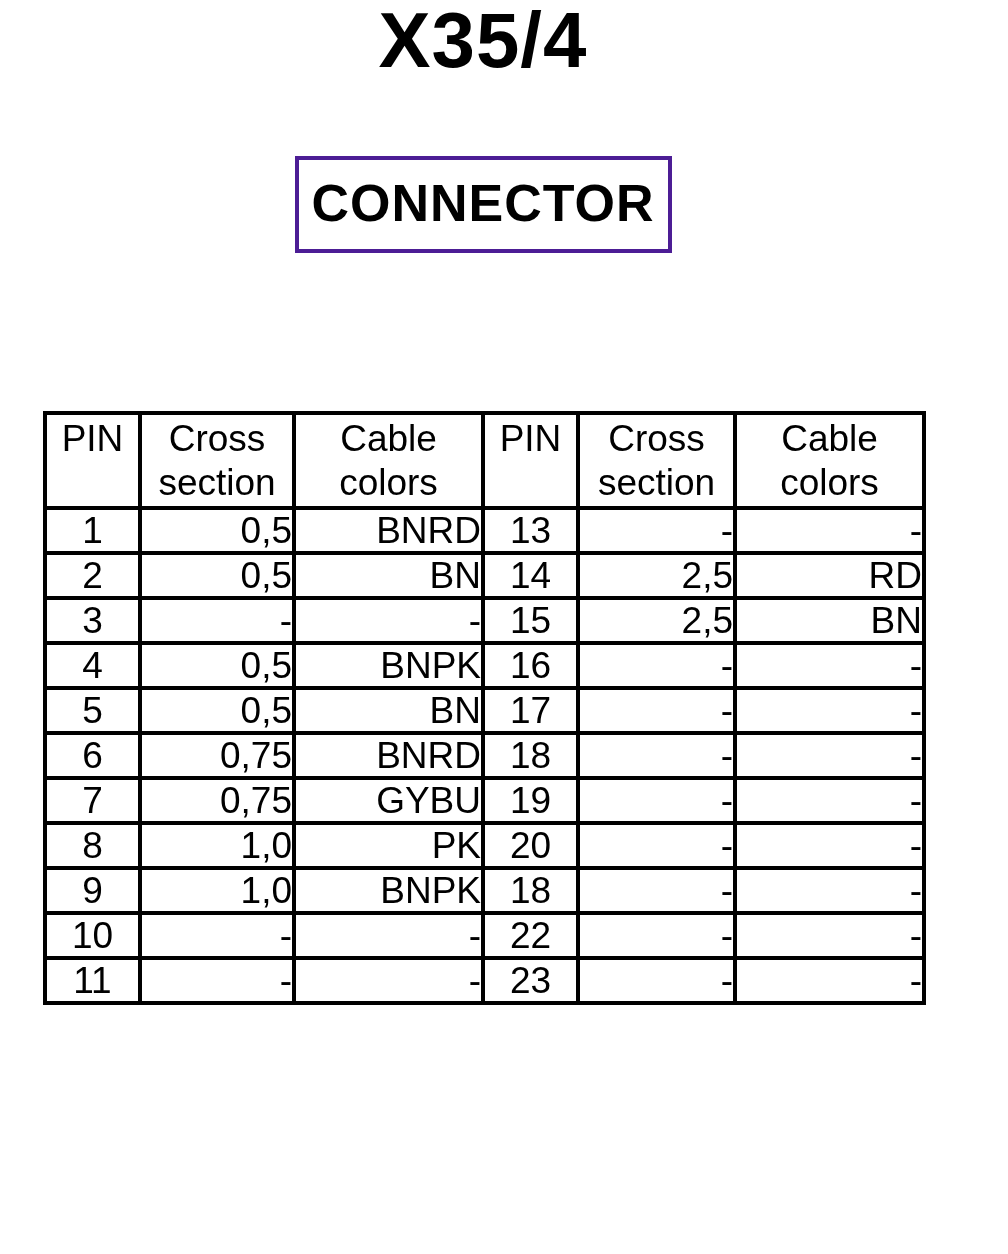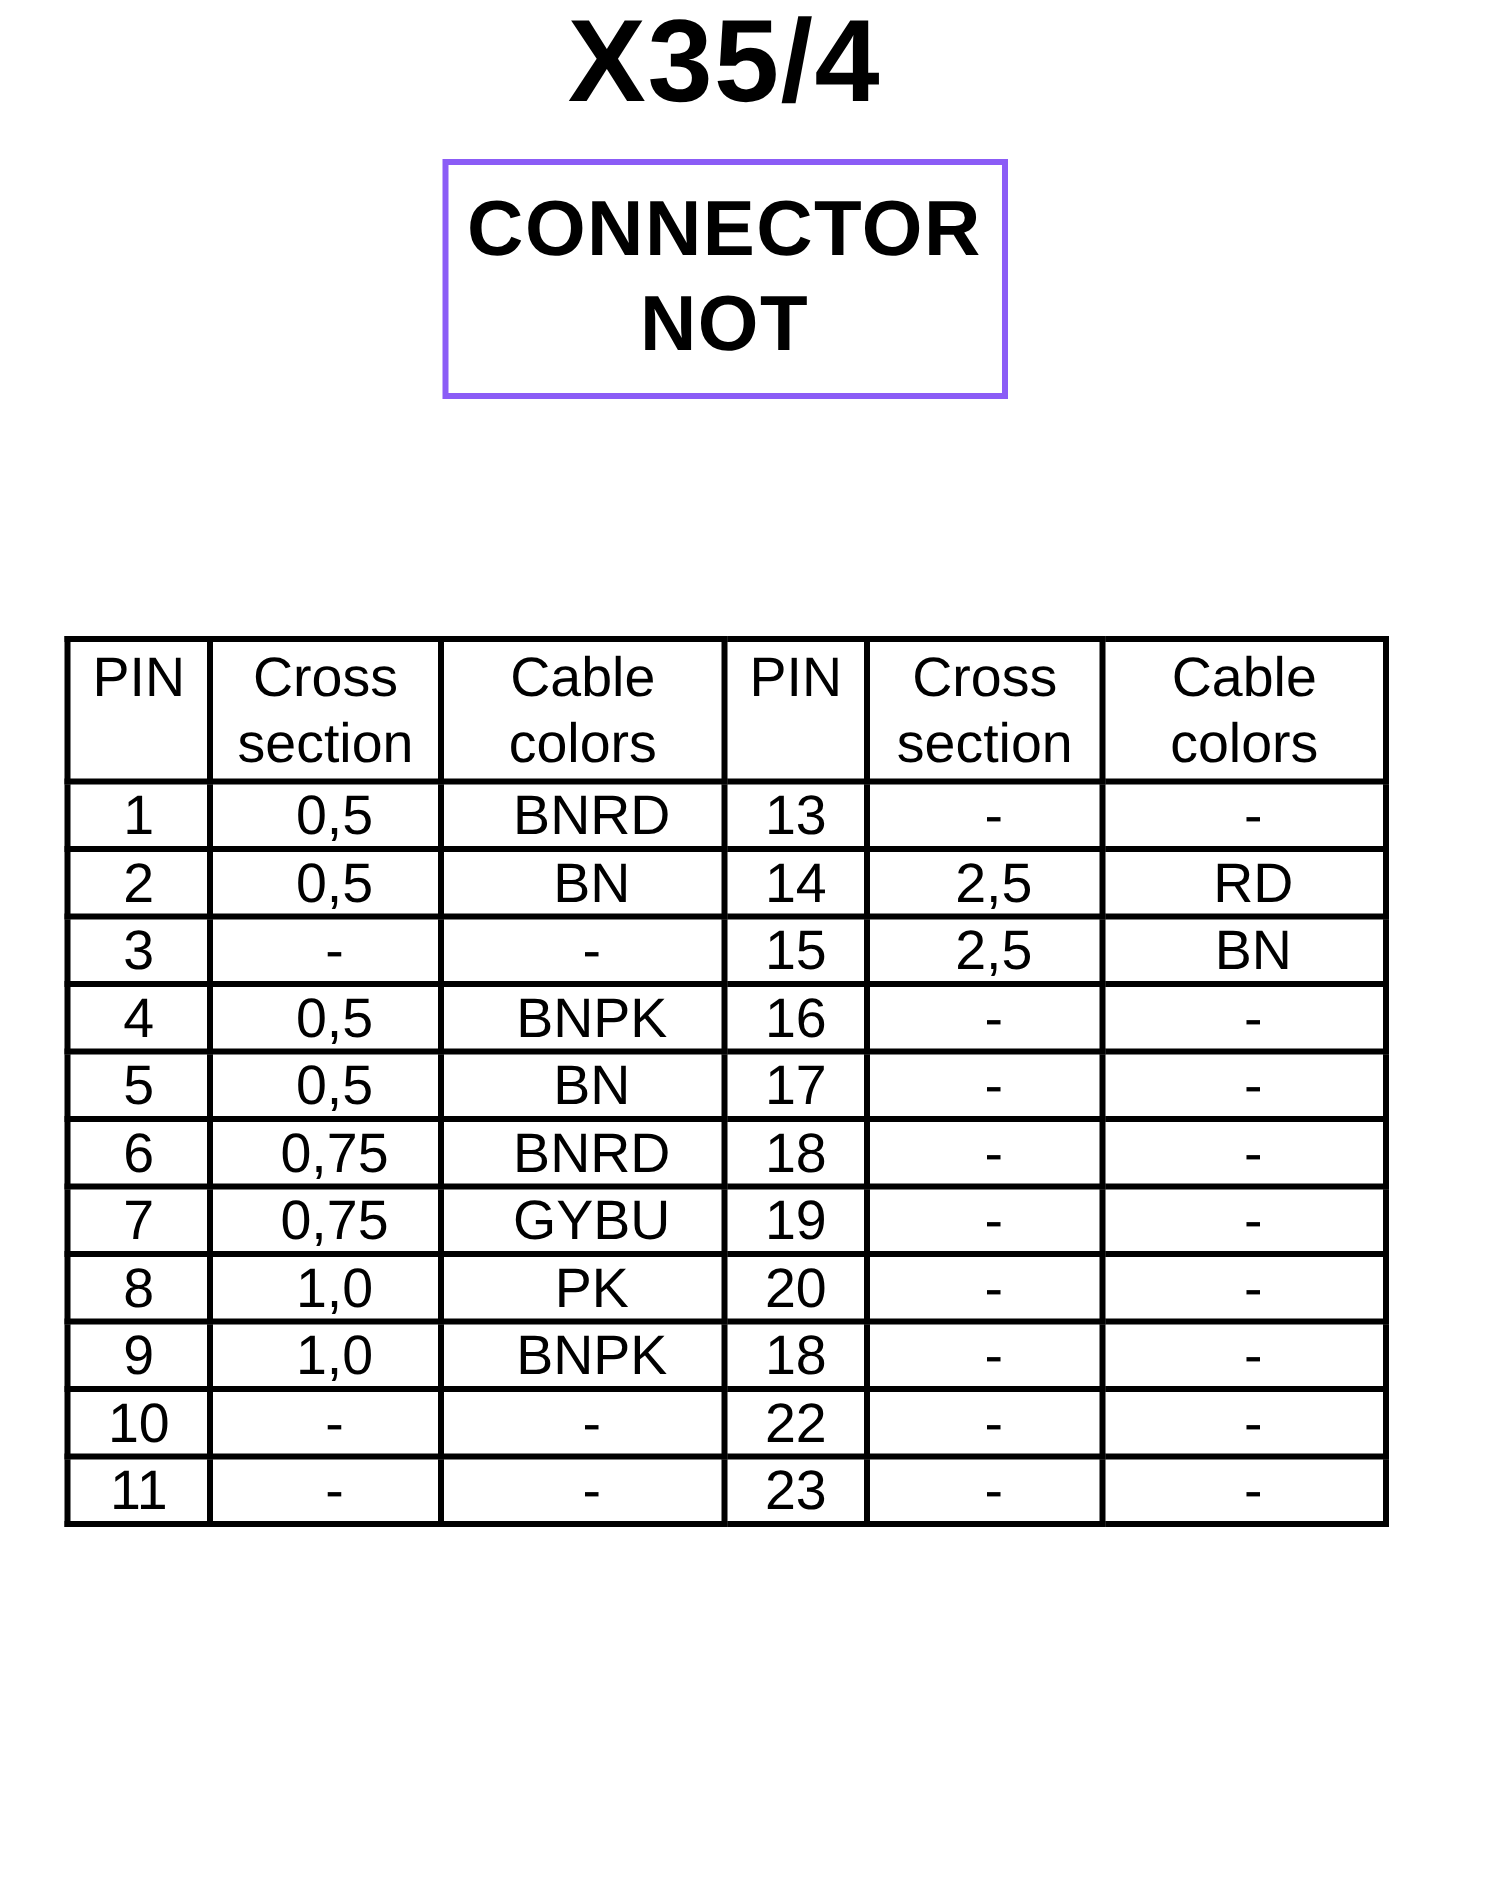--- a/index.html
+++ b/index.html
@@ -19,22 +19,22 @@
   .title {
     text-align: center;
     font-size: 78px;
     font-weight: 700;
     line-height: 80px;
     letter-spacing: 1px;
     white-space: nowrap;
   }
   .notice-box {
     width: 377px;
-    margin: 26px auto 0;
-    border: 4px solid #8b5cf6;
+    margin: 76px auto 0;
+    border: 4px solid #4c1d95;
     padding: 12px 4px 14px;
     text-align: center;
   }
   .notice-line {
     font-size: 52px;
     font-weight: 700;
     line-height: 63px;
     letter-spacing: 1px;
     white-space: nowrap;
   }
@@ -62,33 +62,32 @@
     padding: 2px 4px 0;
   }
   .pin-table td {
     height: 40px;
     font-size: 37px;
     line-height: 41px;
     vertical-align: middle;
     padding: 0;
   }
   td.c-pin { text-align: center; }
-  td.c-cross, td.c-cable { text-align: center; padding-left: 12px; }
+  td.c-cross, td.c-cable { text-align: right; padding-left: 12px; }
   .divider { border-left-width: 7px; }
 </style>
 </head>
 <body>
 
 <div class="page">
 
   <div class="title">X35/4</div>
 
   <div class="notice-box">
     <div class="notice-line">CONNECTOR</div>
-    <div class="notice-line">NOT</div>
   </div>
 
   <table class="pin-table">
     <colgroup>
       <col class="w-pin">
         <col class="w-cross">
         <col class="w-cable">
       <col class="w-pin">
         <col class="w-cross2">
         <col class="w-cable">

